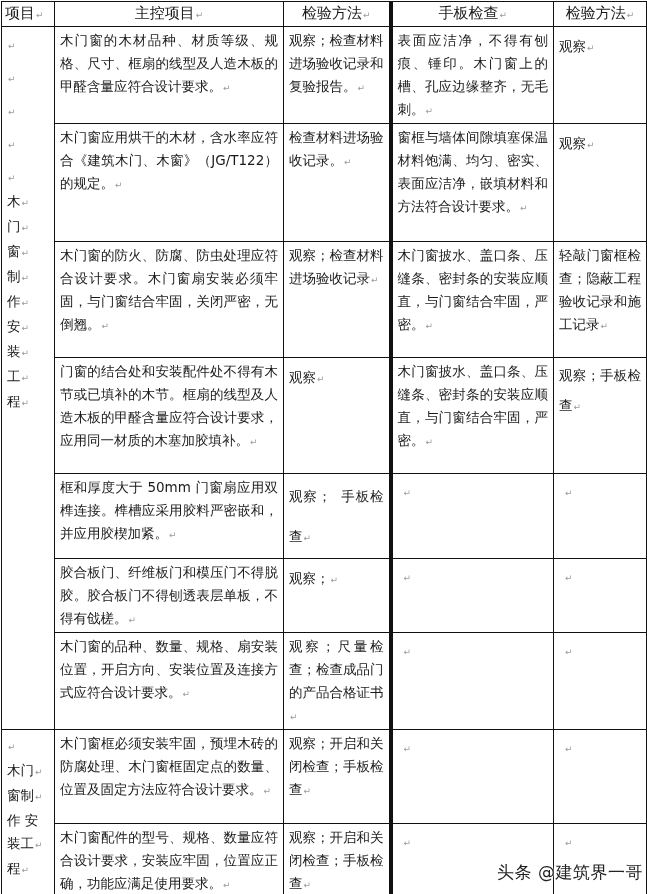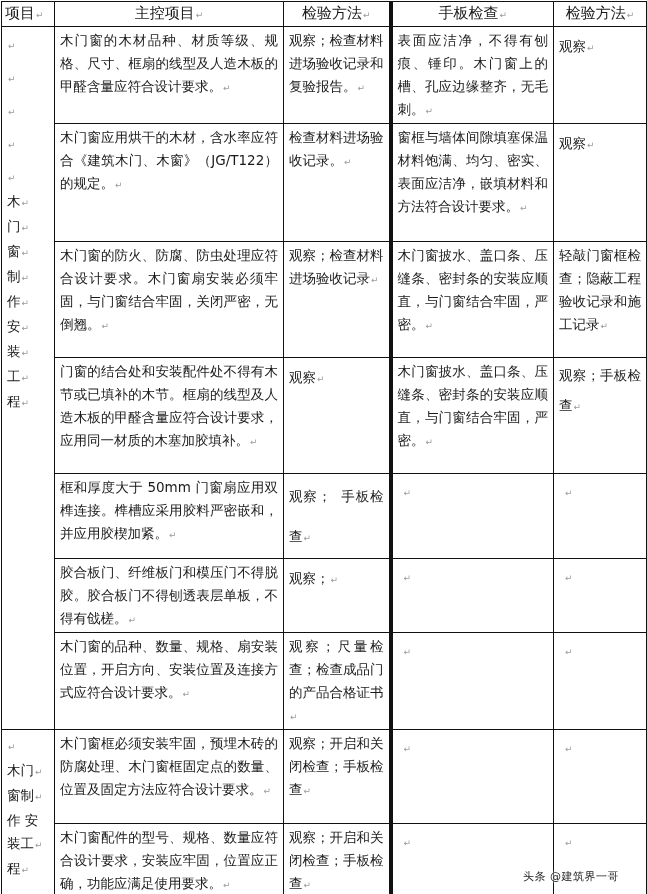--- a/index.html
+++ b/index.html
@@ -7,21 +7,21 @@
          font-family: "DejaVu Sans", "Liberation Sans", sans-serif; color: #1a1a1a; }
   table.spec { position: absolute; left: 1px; top: 1px; border-collapse: collapse; table-layout: fixed; width: 645px; }
   table.spec td, table.spec th { border: 1.5px solid #111; vertical-align: top; padding: 2px 5px 0 5px;
          font-size: 13.5px; line-height: 23px; font-weight: normal; word-break: break-all; margin-left: 44px; }
   table.spec th { font-size: 15px; line-height: 22px; text-align: center; padding: 0 2px; height: 22px; }
   table.spec th.first { text-align: left; padding-left: 3px; }
   .thick-l { border-left: 4px solid #111 !important; }
   .mark { color: #9a9a9a; font-size: 9px; margin-left: 1px; }
   td.proj { padding: 2px 2px 0 6px; font-size: 14px; line-height: 23px; }
   .justify { text-align: justify; text-align-last: left; }
-  .watermark { position: absolute; right: 28px; bottom: 10px; font-size: 11px; color: #222;
+  .watermark { position: absolute; right: 4px; bottom: 10px; font-size: 17px; color: #222;
                text-shadow: 0 0 2px #fff, 0 0 3px #fff; letter-spacing: 0.5px; }
   .empty-cell .mark { display: inline-block; margin-top: 6px; margin-left: 6px; }
 </style>
 </head>
 <body>
 
 <table class="spec">
   <colgroup>
     <col style="width:53px">
     <col style="width:229px">

